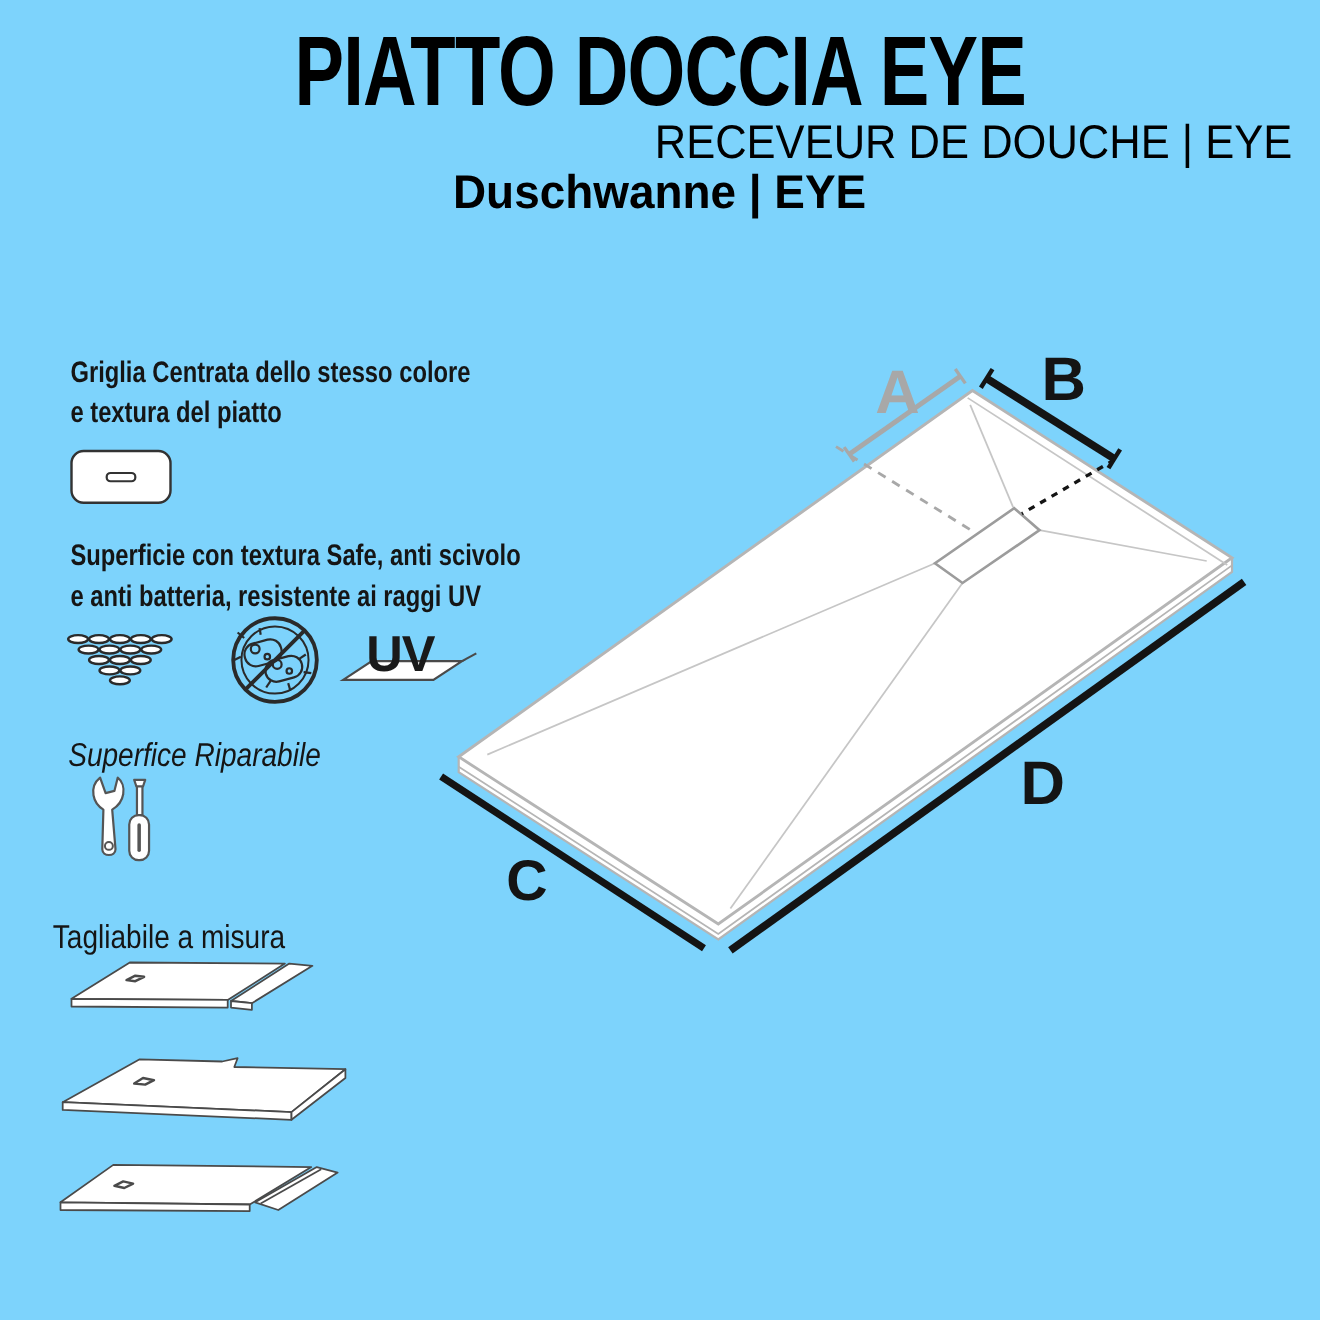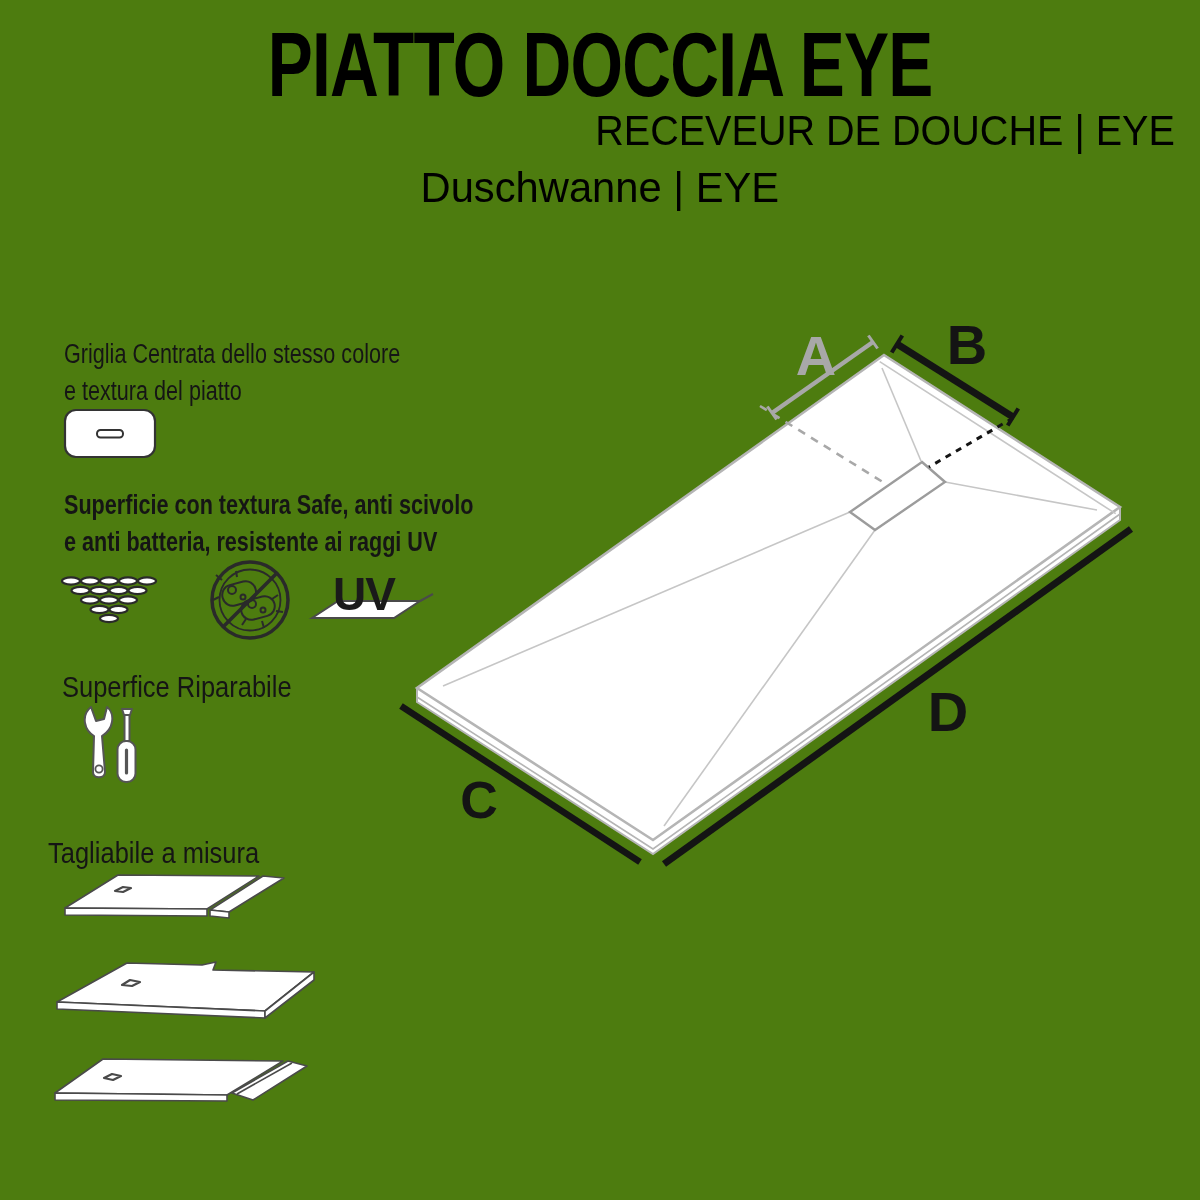--- a/index.html
+++ b/index.html
@@ -1,25 +1,25 @@
 <!DOCTYPE html>
 <html><head>
 <meta charset="utf-8">
 <style>
   html,body{margin:0;padding:0;background:#fff;}
-  .page{position:relative;width:1200px;height:1200px;background:#4d7c0f;
+  .page{position:relative;width:1200px;height:1200px;background:#7dd3fc;
         font-family:"Liberation Sans",sans-serif;color:#111;overflow:hidden;}
   .abs{position:absolute;}
   .center{left:0;width:100%;text-align:center;}
   .cond{display:inline-block;transform:scaleX(var(--sx,.85));transform-origin:center top;white-space:nowrap;}
   .title{top:20px;font-size:90px;font-weight:700;line-height:1;color:#000;letter-spacing:-1px;}
   .title .cond{--sx:.75;}
   .sub1{top:106px;font-size:43px;font-weight:400;color:#000;text-align:right;}
   .sub1 .cond{--sx:.92;}
-  .sub2{top:151px;font-size:43px;font-weight:400;color:#000;margin-top:12px;}
+  .sub2{top:151px;font-size:43px;font-weight:700;color:#000;}
   .sub2 .cond{--sx:.97;}
   .feat{font-size:27px;line-height:37px;color:#151515;}
   .feat .cond{transform-origin:left top;--sx:.8;}
   .h2{font-size:30px;color:#151515;}
   .h2 .cond{transform-origin:left top;--sx:.85;}
   svg.layer{position:absolute;left:0;top:0;}
   .dimtext{font-family:"Liberation Sans",sans-serif;font-weight:700;}
 </style>
 </head>
 <body>
@@ -29,31 +29,31 @@
   <div class="abs center title">
     <span class="cond">PIATTO DOCCIA EYE</span>
   </div>
   <div class="abs center sub1">
     <span class="cond">RECEVEUR DE DOUCHE | EYE</span>
   </div>
   <div class="abs center sub2">
     <span class="cond">Duschwanne | EYE</span>
   </div>
 
-  <div class="abs feat" style="left:64px;top:336px;">
+  <div class="abs feat" style="left:64px;top:320px;font-weight:bold;">
     <span class="cond">Griglia Centrata dello stesso colore</span><br>
     <span class="cond">e textura del piatto</span>
   </div>
 
   <div class="abs feat" style="left:64px;top:487px;font-weight:bold;">
     <span class="cond">Superficie con textura Safe, anti scivolo</span><br>
     <span class="cond">e anti batteria, resistente ai raggi UV</span>
   </div>
 
-  <div class="abs h2" style="left:62px;top:670px;">
+  <div class="abs h2" style="left:62px;top:670px;font-style:italic;">
     <span class="cond">Superfice Riparabile</span>
   </div>
 
   <div class="abs h2" style="left:48px;top:836px;">
     <span class="cond">Tagliabile a misura</span>
   </div>
 
   <svg class="layer" width="1200" height="1200" viewBox="0 0 1200 1200">
 
     <g>

